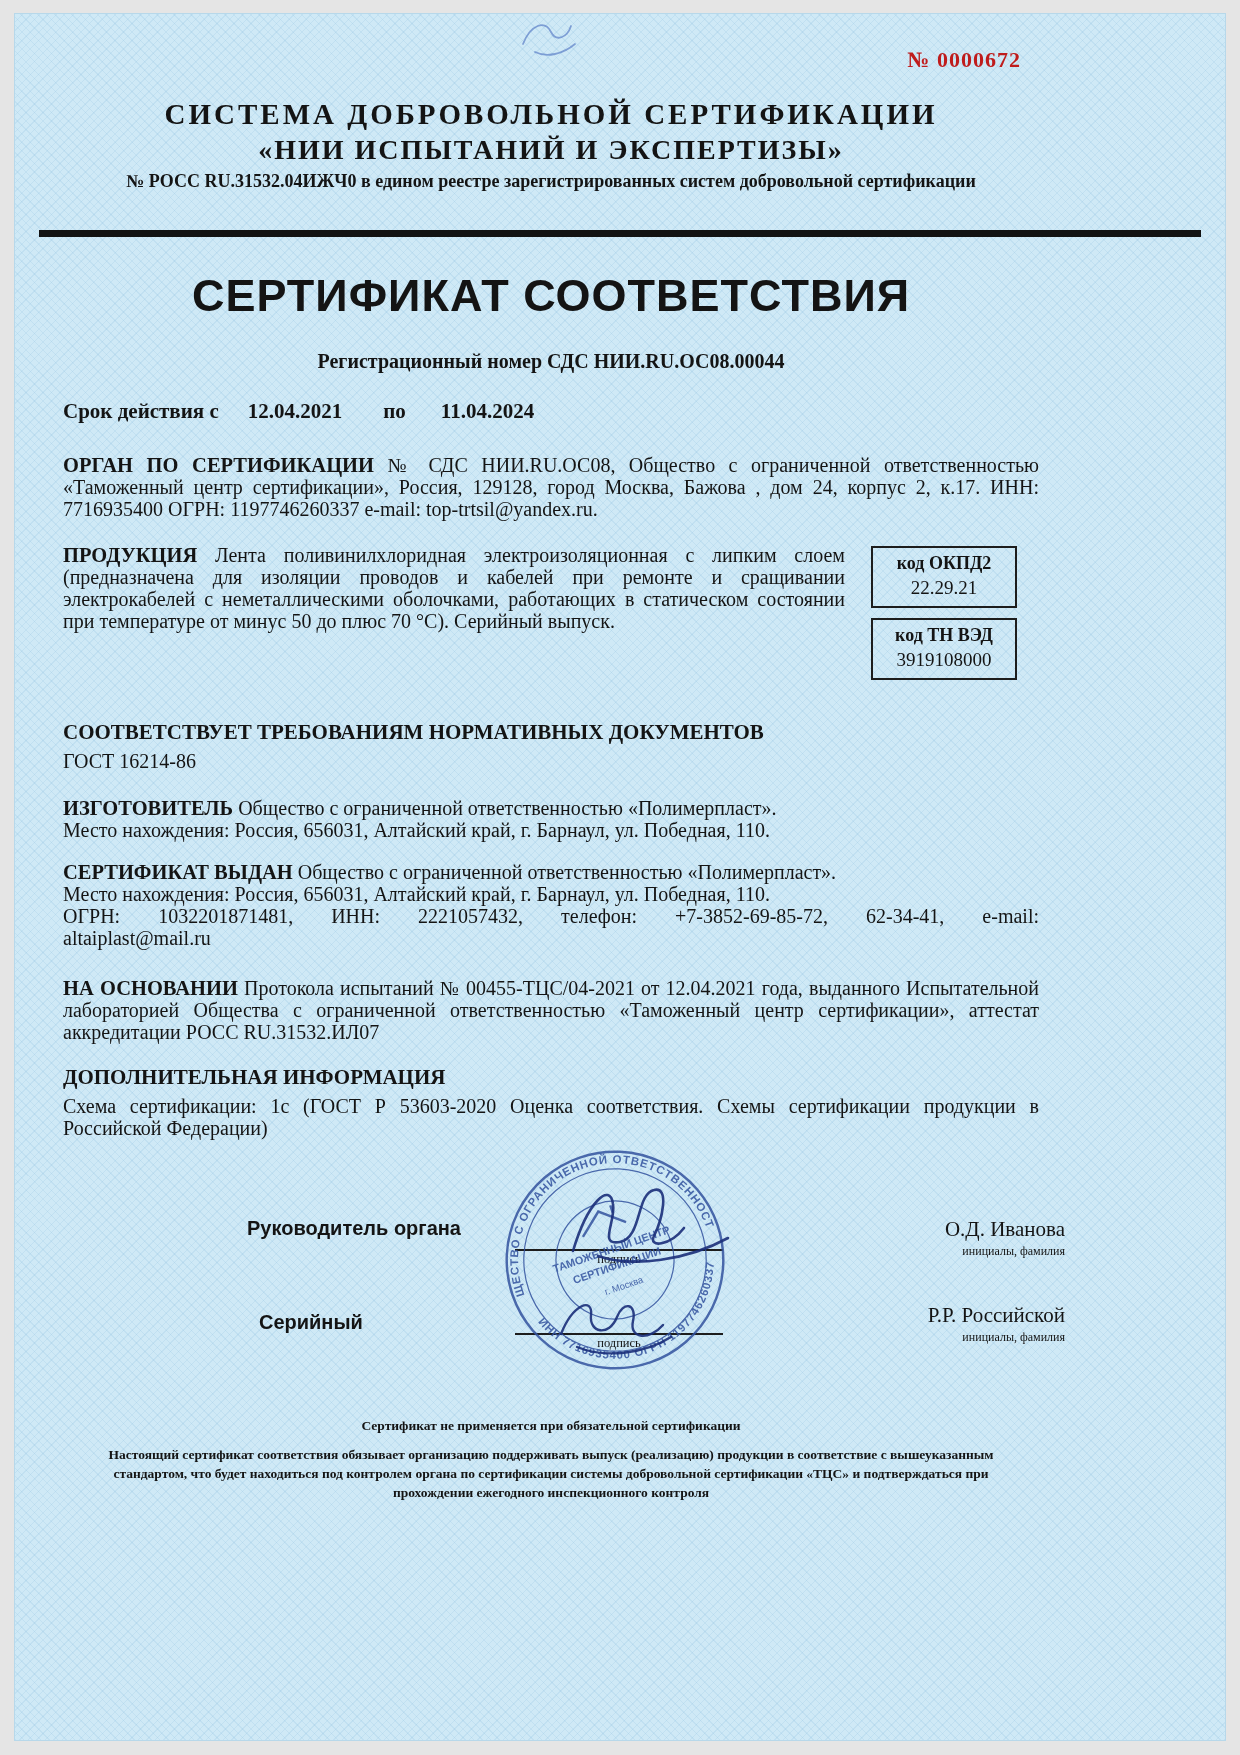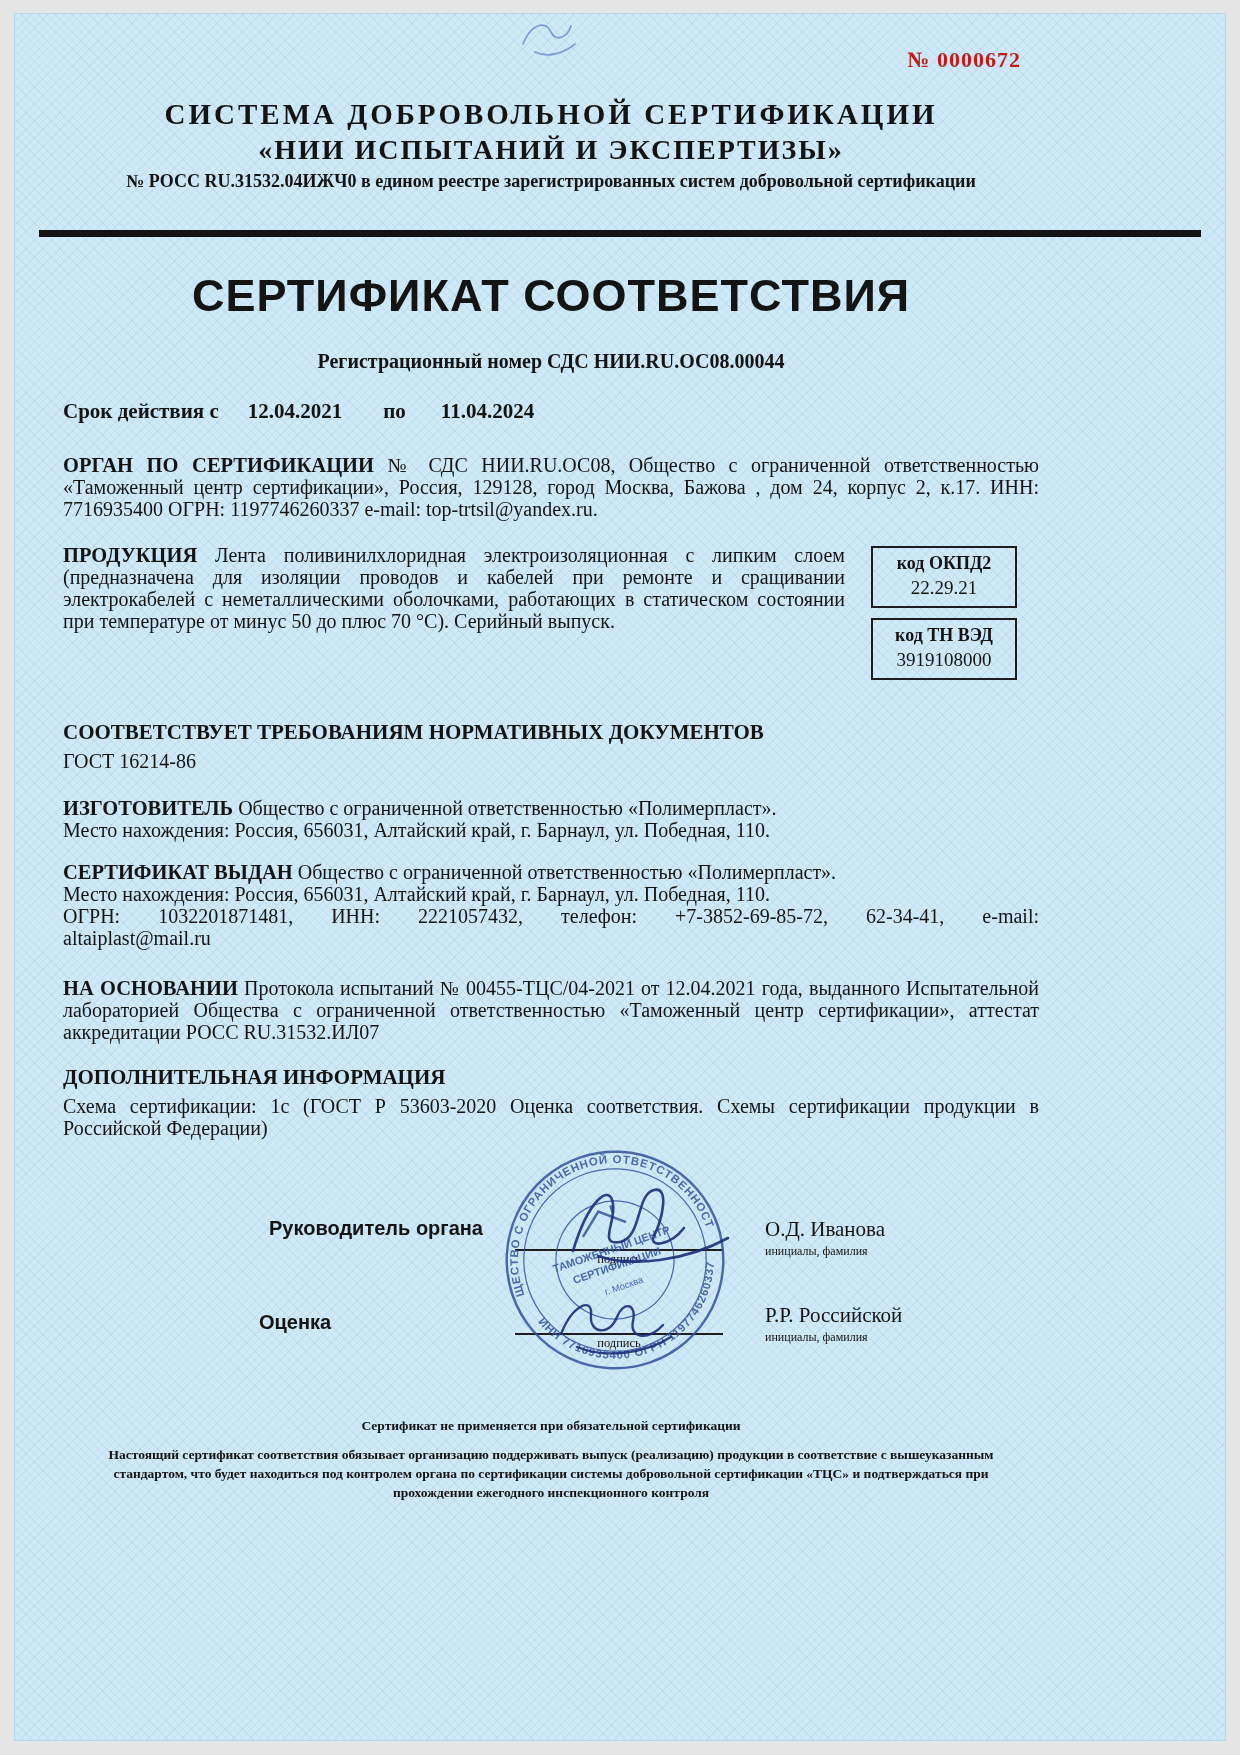--- a/index.html
+++ b/index.html
@@ -73,28 +73,28 @@
   .sec-add   { margin-top:22px; }
   .add-head  { font-size:21px; font-weight:bold; }
   .add-text  { margin-top:5px; text-align:justify; }
 
   .sign-area { position:relative; height:205px; margin-top:62px; }
   .role {
     position:absolute;
     font-family:"Liberation Sans", sans-serif;
     font-size:20px; font-weight:bold;
   }
-  .role-head   { left:206px; top:16px;text-align:right; }
+  .role-head   { left:184px; top:16px;text-align:right; }
   .role-expert { left:196px; top:110px; }
   .sig-line  { position:absolute; width:208px; text-align:center; }
   .sig-line-head   { left:452px; top:28px; }
   .sig-line-expert { left:452px; top:112px; }
   .sig-line .rule  { height:22px; border-bottom:2px solid #1d1d1d; }
   .sig-caption { font-size:12.5px; margin-top:1px; }
-  .sig-name  { position:absolute; width:300px; text-align:left; }
+  .sig-name  { position:absolute; width:300px; text-align:right; }
   .sig-name-head   { left:702px; top:16px; }
   .sig-name-expert { left:702px; top:102px; }
   .sig-name .nm { font-size:21px; }
   .name-caption { font-size:12px; margin-top:2px; }
 
   .stamp-wrap {
     position:absolute; left:438px; top:-55px;
     width:228px; height:228px;
     transform:rotate(-19deg);
     opacity:.85; z-index:2;
@@ -211,21 +211,21 @@
         <div class="role role-head">Руководитель органа</div>
         <div class="sig-line sig-line-head">
           <div class="rule"></div>
           <div class="sig-caption">подпись</div>
         </div>
         <div class="sig-name sig-name-head">
           <div class="nm">О.Д. Иванова</div>
           <div class="name-caption">инициалы, фамилия</div>
         </div>
 
-        <div class="role role-expert">Оценка</div>
+        <div class="role role-expert">Серийный</div>
         <div class="sig-line sig-line-expert">
           <div class="rule"></div>
           <div class="sig-caption">подпись</div>
         </div>
         <div class="sig-name sig-name-expert">
           <div class="nm">Р.Р.  Российской</div>
           <div class="name-caption">инициалы, фамилия</div>
         </div>
 
         <div class="stamp-wrap">

